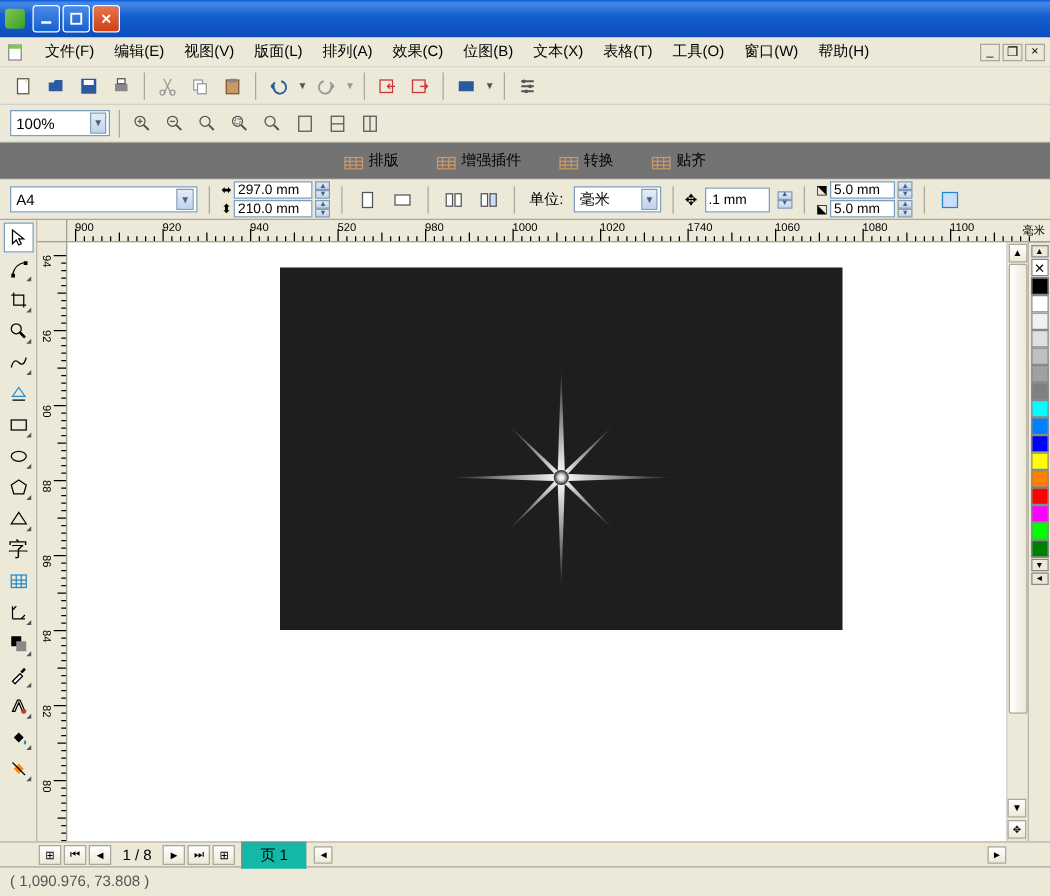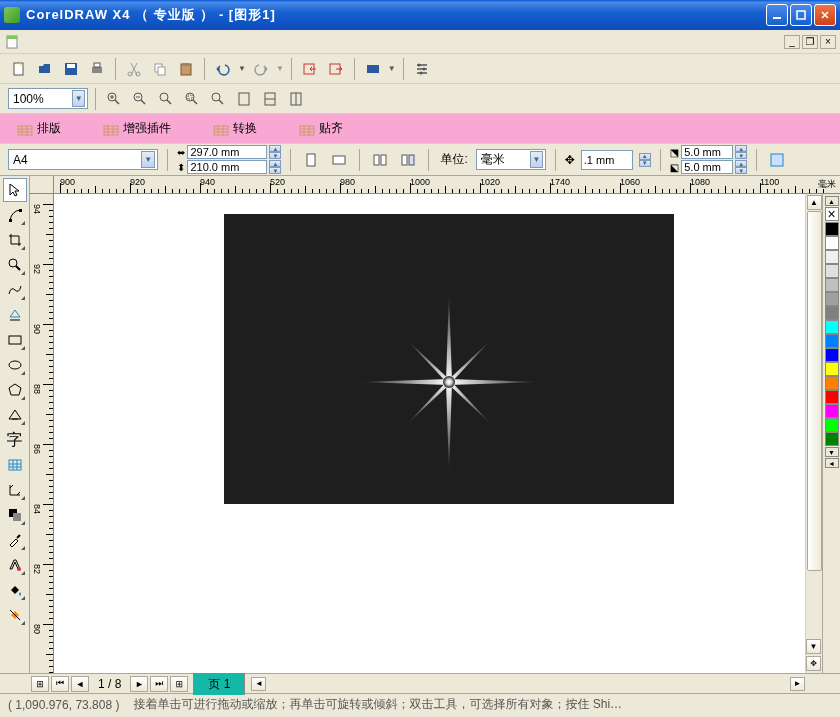--- a/index.html
+++ b/index.html
@@ -14,37 +14,37 @@
 .win-btn svg { width: 12px; height: 12px; }
 
 .menubar { height: 24px; background: #ece9d8; display: flex; align-items: center; padding: 0 4px; border-bottom: 1px solid #d4d0c8; }
 .menubar-icon { width: 16px; height: 16px; margin-right: 8px; }
 .menu-item { padding: 2px 8px; cursor: default; }
 .mdi-btns { margin-left: auto; display: flex; gap: 2px; }
 .mdi-btn { width: 16px; height: 14px; border: 1px solid #aca899; background: #ece9d8; display: flex; align-items: center; justify-content: center; font-size: 10px; }
 
 .toolbar { height: 30px; background: #ece9d8; display: flex; align-items: center; padding: 2px 8px; gap: 4px; border-bottom: 1px solid #d4d0c8; }
 .toolbar2 { height: 30px; background: #ece9d8; display: flex; align-items: center; padding: 2px 8px; gap: 4px; border-bottom: 1px solid #d4d0c8; }
-.toolbar3 { height: 30px; background: #f9a8d4; display: flex; align-items: center; padding: 2px 8px; gap: 24px; border-bottom: 1px solid #d4d0c8; }
+.toolbar3 { height: 30px; background: #737373; display: flex; align-items: center; padding: 2px 8px; gap: 12px; border-bottom: 1px solid #d4d0c8; justify-content: center; }
 .propbar { height: 32px; background: #ece9d8; display: flex; align-items: center; padding: 2px 8px; gap: 6px; border-bottom: 1px solid #aca899; }
 
 .tbtn { width: 22px; height: 22px; display: flex; align-items: center; justify-content: center; border: 1px solid transparent; border-radius: 2px; cursor: default; }
 .tbtn svg { width: 16px; height: 16px; }
 .sep { width: 1px; height: 22px; background: #aca899; margin: 0 3px; }
 
 .combo { height: 21px; border: 1px solid #7f9db9; background: white; display: flex; align-items: center; padding: 0 2px 0 4px; }
 .combo input { border: none; outline: none; width: 100%; background: transparent; }
 .combo-arrow { width: 15px; height: 17px; background: linear-gradient(to bottom, #e4ecf7, #c1d2ee); border: 1px solid #7f9db9; display: flex; align-items: center; justify-content: center; font-size: 8px; color: #4d6185; }
 
 .plugin-btn { display: flex; align-items: center; gap: 4px; padding: 2px 8px; border: 1px solid transparent; }
 .plugin-icon { width: 16px; height: 14px; }
 
 .dim-group { display: flex; flex-direction: column; gap: 1px; }
 .dim-row { display: flex; align-items: center; gap: 2px; }
-.dim-input { width: 80px; height: 14px; border: 1px solid #7f9db9; padding: 0 2px; font-size: 11px; }
+.dim-input { width: 63px; height: 14px; border: 1px solid #7f9db9; padding: 0 2px; font-size: 11px; }
 .spinner { display: flex; flex-direction: column; }
 .spin-btn { width: 12px; height: 7px; border: 1px solid #7f9db9; background: linear-gradient(to bottom, #e4ecf7, #c1d2ee); font-size: 6px; display: flex; align-items: center; justify-content: center; color: #4d6185; }
 
 .workspace { display: flex; height: 497px; position: relative; }
 .toolbox { width: 30px; background: #ece9d8; border-right: 1px solid #aca899; display: flex; flex-direction: column; align-items: center; padding-top: 2px; gap: 1px; }
 .tool { width: 24px; height: 24px; display: flex; align-items: center; justify-content: center; border: 1px solid transparent; position: relative; }
 .tool.active { border-color: #7f9db9; background: #fff; }
 .tool .flyout { position: absolute; bottom: 1px; right: 1px; width: 0; height: 0; border-left: 4px solid transparent; border-bottom: 4px solid #555; }
 
 .ruler-corner { width: 24px; height: 18px; background: #ece9d8; border-right: 1px solid #888; border-bottom: 1px solid #888; }
@@ -82,21 +82,20 @@
 .status-coords { margin-right: 14px; }
 
 .label-txt { padding: 0 2px; }
 .unit-label { font-size: 9px; position: absolute; right: 4px; top: 2px; }
 </style>
 </head>
 <body>
 
 <div class="titlebar">
   <div class="titlebar-icon"></div>
-  <div class="titlebar-text">CorelDRAW X4 （ 专业版 ） - [图形1]</div>
   <div class="win-btns">
     <div class="win-btn">
         <svg viewBox="0 0 12 12">
           <rect x="2" y="8" width="8" height="2" fill="#fff"></rect>
         </svg>
       </div>
     <div class="win-btn">
         <svg viewBox="0 0 12 12">
           <rect x="2" y="2" width="8" height="8" fill="none" stroke="#fff" stroke-width="1.5"></rect>
         </svg>
@@ -107,20 +106,34 @@
         </svg>
       </div>
   </div>
 </div>
 
 <div class="menubar">
   <svg class="menubar-icon" viewBox="0 0 16 16">
       <rect x="3" y="2" width="10" height="12" fill="#fff" stroke="#888"></rect>
       <rect x="3" y="2" width="10" height="3" fill="#7ec856"></rect>
     </svg>
+  <div id="menu-items" style="display: flex;">
+      <div class="menu-item">文件(F)</div>
+      <div class="menu-item">编辑(E)</div>
+      <div class="menu-item">视图(V)</div>
+      <div class="menu-item">版面(L)</div>
+      <div class="menu-item">排列(A)</div>
+      <div class="menu-item">效果(C)</div>
+      <div class="menu-item">位图(B)</div>
+      <div class="menu-item">文本(X)</div>
+      <div class="menu-item">表格(T)</div>
+      <div class="menu-item">工具(O)</div>
+      <div class="menu-item">窗口(W)</div>
+      <div class="menu-item">帮助(H)</div>
+    </div>
   <div class="mdi-btns">
     <div class="mdi-btn">_</div>
     <div class="mdi-btn">❐</div>
     <div class="mdi-btn">×</div>
   </div>
 </div>
 
 <div class="toolbar">
   <div class="tbtn">
       <svg viewBox="0 0 16 16">
@@ -793,14 +806,13 @@
   <div class="scroll-h">
     <div class="scroll-h-btn">◄</div>
     <div style="flex:1"></div>
     <div class="scroll-h-btn">►</div>
   </div>
   <div style="width:35px"></div>
 </div>
 
 <div class="statusbar">
   <span class="status-coords">( 1,090.976, 73.808 )</span>
-  <span>接着单击可进行拖动或缩放；再单击可旋转或倾斜；双击工具，可选择所有对象；按住 Shi…</span>
 </div>
 
 </body></html>

